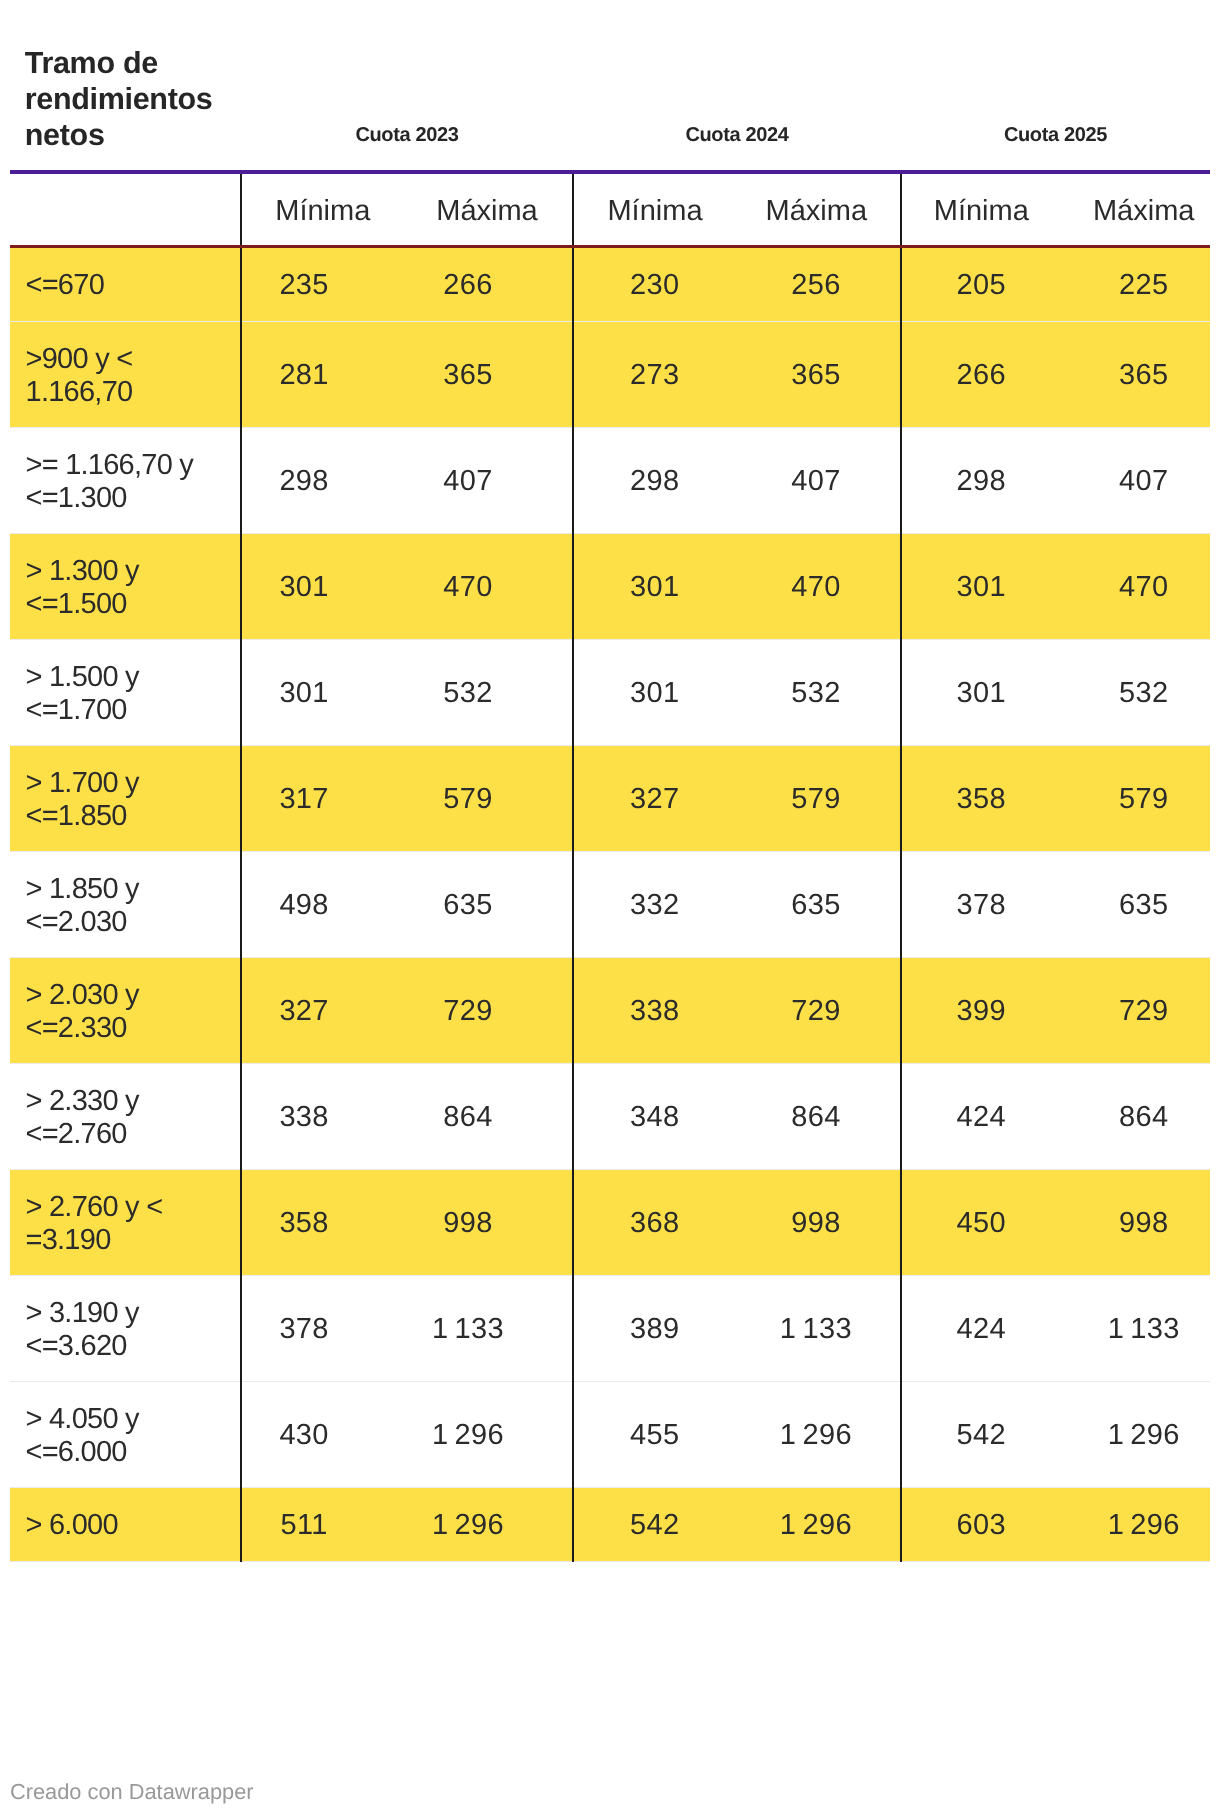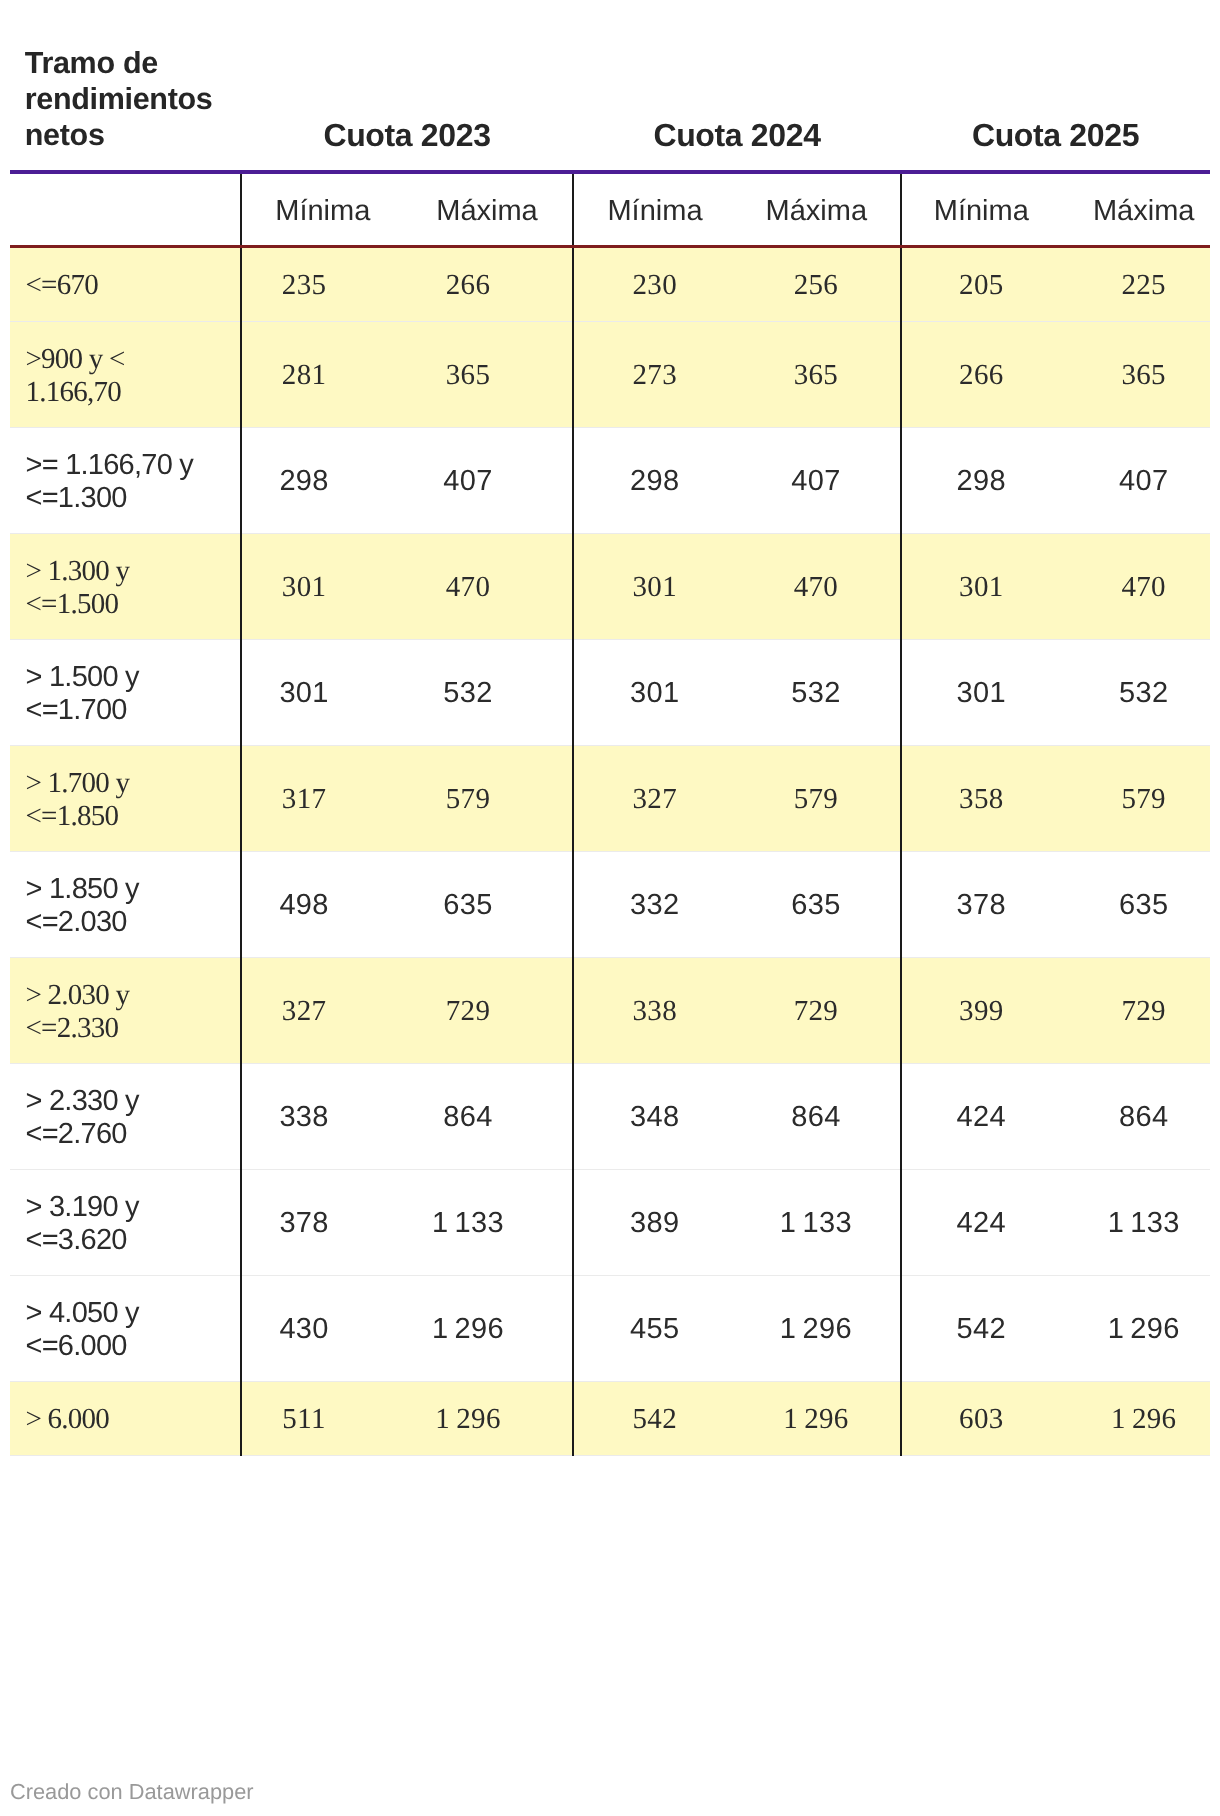--- a/index.html
+++ b/index.html
@@ -29,39 +29,39 @@
   }
   tr.ghrow th.rh {
     text-align:left;
     font-size:30.5px; font-weight:bold; line-height:36px;
     padding:0 24px 17px 14.8px;
     letter-spacing:-0.32px;
     color:#262626;
   }
   tr.ghrow th.gh {
     text-align:center;
-    font-size:32px; font-weight:bold; line-height:36px;
+    font-size:20px; font-weight:bold; line-height:36px;
     padding-bottom:17px;
     letter-spacing:-0.35px;
     color:#262626;
   }
 
   
   tr.shrow th {
     height:74px;
     padding-top:4px;
     font-size:29px; line-height:34px;
     box-sizing:border-box;
     text-align:center;
     color:#2b2b2b;
     border-bottom:3px solid #7f1d1d;
   }
 
   
-  tr.dr.stripe th, tr.dr.stripe td { background:#fef9c3;font-family:Liberation Serif, serif; }
+  tr.dr.stripe th, tr.dr.stripe td { background:#fde047; }
   tr.dr th, tr.dr td {
     border-bottom:1px solid #ebebeb;
     font-size:29px; line-height:32.5px;
   }
   th.rl > span { position:relative; top:1.5px; display:inline-block; }
   th.rl {
     text-align:left;
     padding:0 22px 0 15.5px;
     color:#2b2b2b;
     font-weight:normal;
@@ -197,20 +197,29 @@
       </tr>
       <tr class="dr r2">
         <th class="rl" scope="row"><span>&gt; 2.330 y &lt;=2.760</span></th>
         <td class="dc d0 gdiv"><span>338</span></td>
         <td class="dc d1"><span>864</span></td>
         <td class="dc d2 gdiv"><span>348</span></td>
         <td class="dc d3"><span>864</span></td>
         <td class="dc d4 gdiv"><span>424</span></td>
         <td class="dc d5"><span>864</span></td>
       </tr>
+      <tr class="dr stripe r2">
+        <th class="rl" scope="row"><span>&gt; 2.760 y &lt; =3.190</span></th>
+        <td class="dc d0 gdiv"><span>358</span></td>
+        <td class="dc d1"><span>998</span></td>
+        <td class="dc d2 gdiv"><span>368</span></td>
+        <td class="dc d3"><span>998</span></td>
+        <td class="dc d4 gdiv"><span>450</span></td>
+        <td class="dc d5"><span>998</span></td>
+      </tr>
       <tr class="dr r2">
         <th class="rl" scope="row"><span>&gt; 3.190 y &lt;=3.620</span></th>
         <td class="dc d0 gdiv"><span>378</span></td>
         <td class="dc d1"><span>1 133</span></td>
         <td class="dc d2 gdiv"><span>389</span></td>
         <td class="dc d3"><span>1 133</span></td>
         <td class="dc d4 gdiv"><span>424</span></td>
         <td class="dc d5"><span>1 133</span></td>
       </tr>
       <tr class="dr r2">

